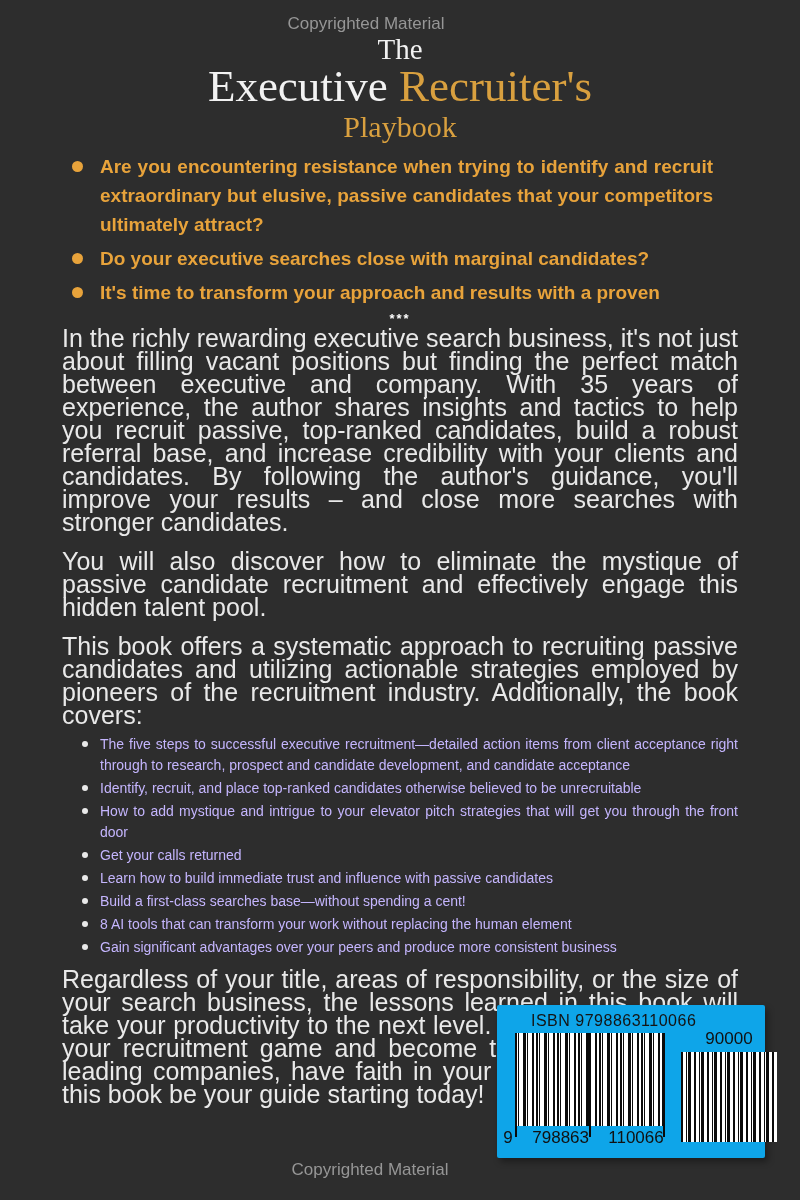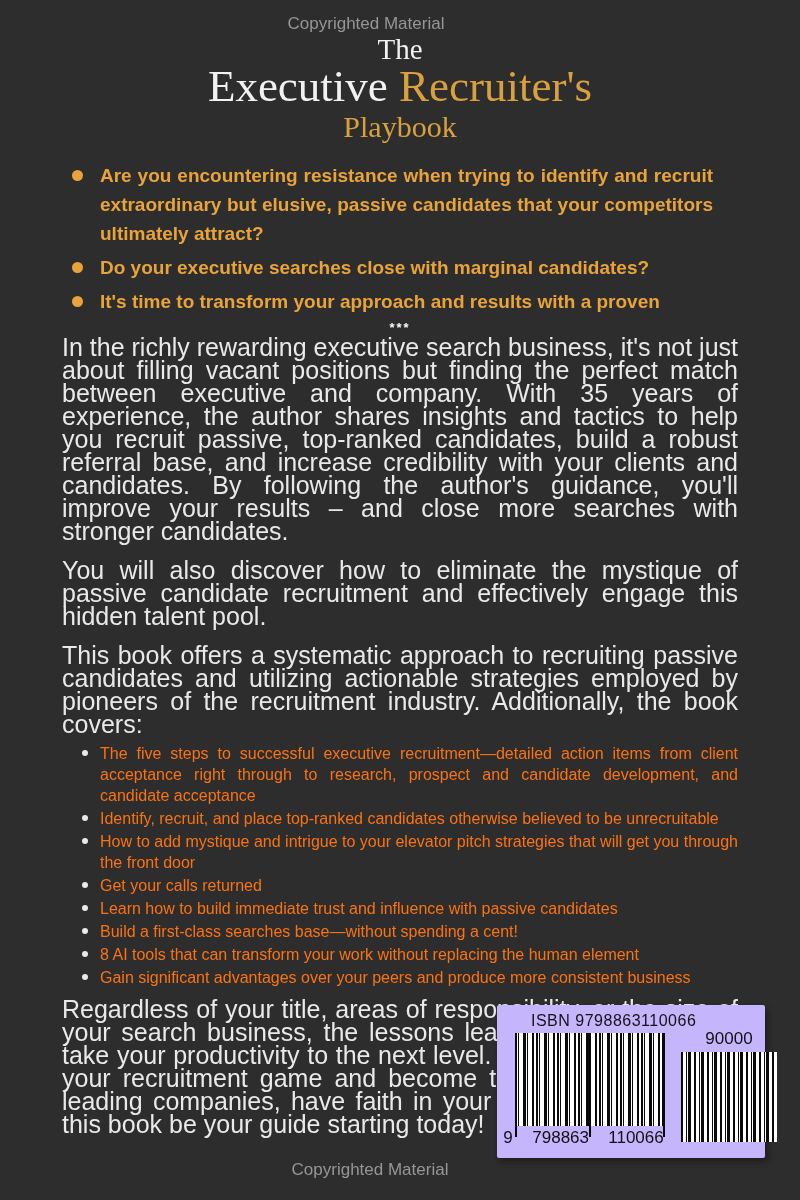--- a/index.html
+++ b/index.html
@@ -19,21 +19,21 @@
 
   .title-block{text-align:center;color:#f2f2f2;}
   .title-the{font-family:"Liberation Serif",serif;font-size:29px;line-height:27px;margin-top:2px;}
   .title-main{font-family:"Liberation Serif",serif;font-size:45px;line-height:47px;font-weight:400;margin:0;}
   .title-main .white{color:#f2f2f2;}
   .gold{color:#d9a03f;}
   .subtitle{font-family:"Liberation Serif",serif;font-size:30px;line-height:33px;color:#d9a03f;}
 
   ul{list-style:none;margin:0;padding:0;}
 
-  .hooks{margin:18px 0 0 0;padding:0 25px 0 38px;}
+  .hooks{margin:9px 0 0 0;padding:0 25px 0 38px;}
   .hooks li{
     position:relative;
     color:#e8a33b;font-weight:700;font-size:19px;line-height:29px;
     text-align:justify;margin-bottom:5px;
   }
   .hooks .dot{
     position:absolute;left:-28px;top:9px;
     width:11px;height:11px;border-radius:50%;background:#e8a33b;
   }
 
@@ -44,34 +44,34 @@
 
   p.body{
     color:#e9e9e9;font-size:25px;line-height:23px;
     text-align:justify;margin:16px 0 0 0;
   }
   p.body.first{margin-top:1px;}
 
   .features{margin:7px 0 0 0;padding:0 0 0 38px;}
   .features li{
     position:relative;
-    color:#f97316;font-size:16px;line-height:21px;
+    color:#c4b5fd;font-size:14px;line-height:21px;
     text-align:justify;margin-bottom:2px;
   }
   .features .dot{
     position:absolute;left:-18px;top:7px;
     width:6px;height:6px;border-radius:50%;background:#e9e9e9;
   }
 
   p.closing{margin-top:10px;}
 
   
   .barcode-box{
     position:absolute;left:497px;top:1005px;width:268px;height:153px;
-    background:#c4b5fd;border-radius:2px;
+    background:#0ea5e9;border-radius:2px;
     box-shadow:3px 4px 6px rgba(0,0,0,0.35);
   }
   .isbn-label{
     position:absolute;left:34px;top:7px;
     color:#141414;font-size:16px;line-height:18px;letter-spacing:0.5px;
   }
   .main-bars{
     position:absolute;left:18px;top:28px;width:150px;height:93px;
     background:repeating-linear-gradient(90deg,
       #0a0a0a 0 2px,#fff 2px 3px,

